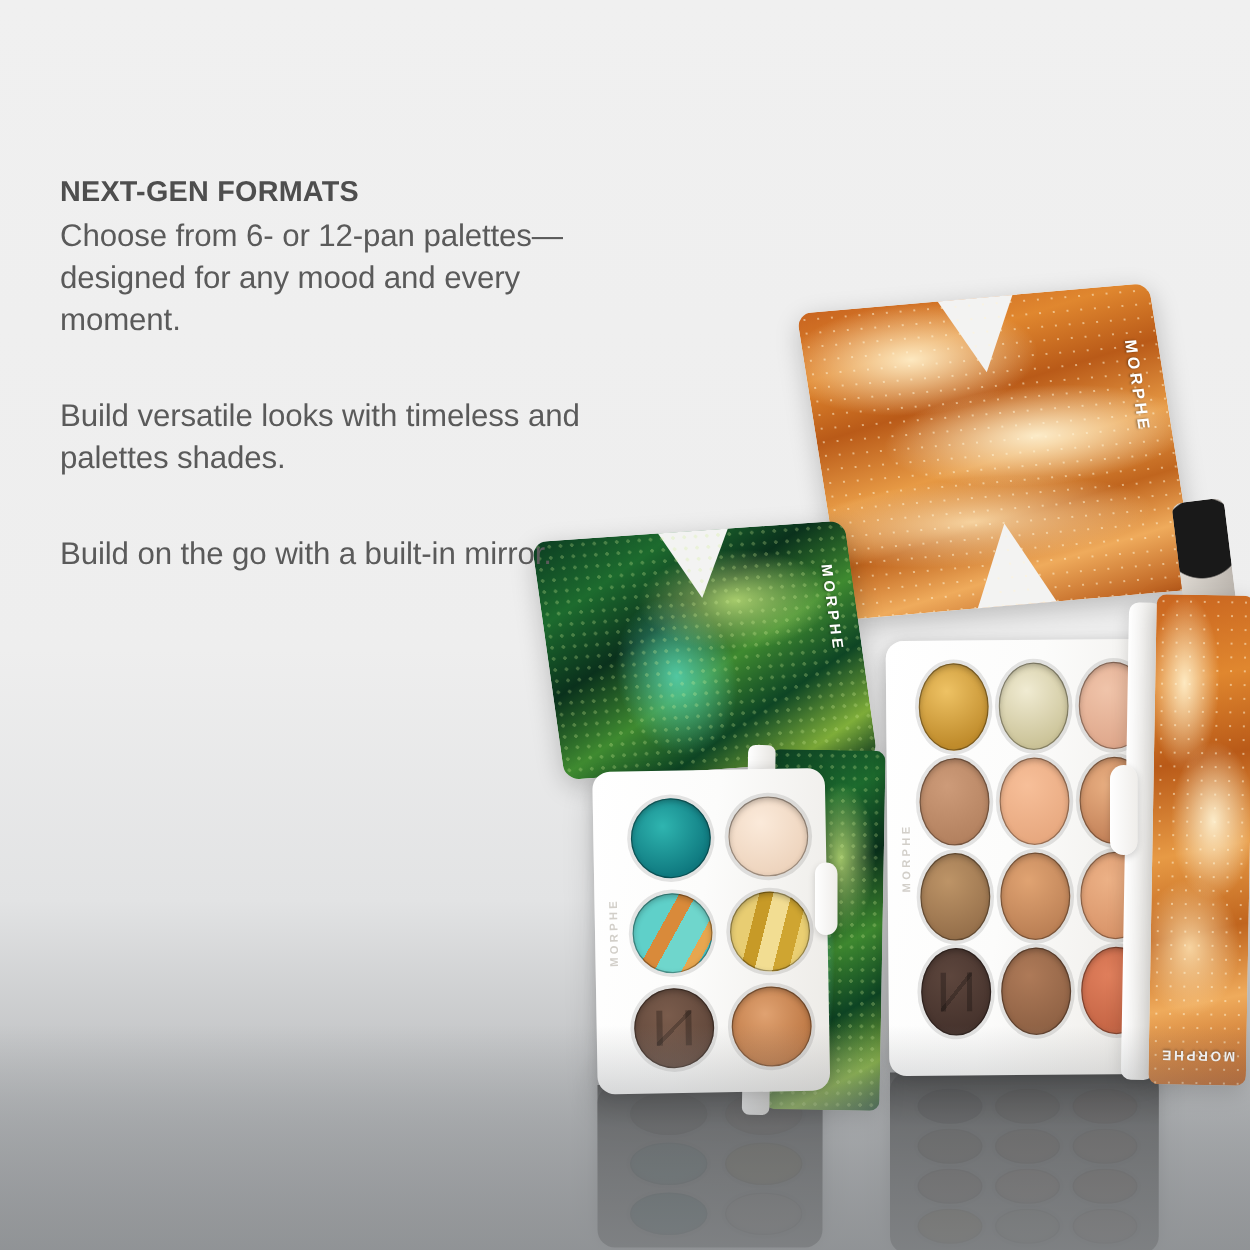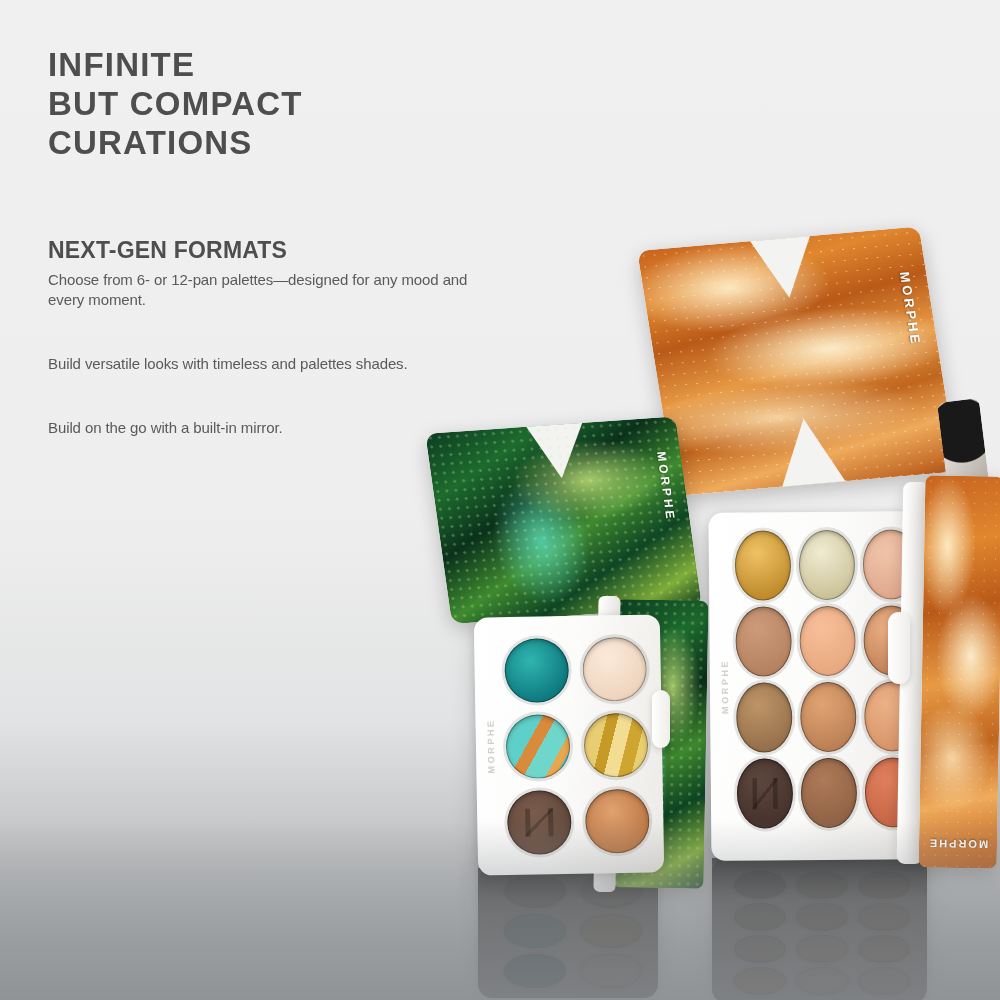--- a/index.html
+++ b/index.html
@@ -25,28 +25,28 @@
     pointer-events:none;
   }
 
   
   #copy { position:absolute; left:48px; top:46px; width:430px; z-index:40; }
   .headline{
     font-size:33px; font-weight:bold; letter-spacing:1.2px;
     line-height:1.18; color:#4e4e4e; text-transform:uppercase;
   }
   .block { margin-top:0; }
-  .block.first { margin-top:74px; }
+  .block.first { margin-top:94px; }
   .block.rest  { margin-top:44px; }
   .b-head{
     font-size:23px; font-weight:bold; color:#4e4e4e;
     letter-spacing:.2px; text-transform:uppercase; margin-bottom:6px;
   }
   .b-body{
-    font-size:15px; color:#5a5a5a; line-height:1.33; letter-spacing:-.1px;
+    font-size:25px; color:#5a5a5a; line-height:1.33; letter-spacing:-.1px;
   }
 
   
   .prod { position:absolute; }
   .tray{
     background:linear-gradient(100deg,#ffffff 0%,#fcfcfb 45%,#eceae6 100%);
     border-radius:14px;
     box-shadow:0 2px 10px rgba(0,0,0,.16), 0 14px 26px rgba(0,0,0,.15);
   }
   .rail{
@@ -122,25 +122,20 @@
     content:""; position:absolute; inset:0;
     background:linear-gradient(0deg,rgba(150,153,156,.9) 0%,rgba(150,153,156,.25) 55%,transparent 100%);
   }
 </style>
 </head>
 <body>
 
 <div id="stage">
 
   <div id="copy">
-    <div class="headline">
-      <div>INFINITE</div>
-      <div>BUT COMPACT</div>
-      <div>CURATIONS</div>
-    </div>
 
     <div class="block first">
       <div class="b-head">NEXT-GEN FORMATS</div>
       <div class="b-body">Choose from 6- or 12-pan palettes—designed for any mood and every moment.</div>
     </div>
 
     <div class="block rest">
       <div class="b-body">Build versatile looks with timeless and palettes shades.</div>
     </div>
 

